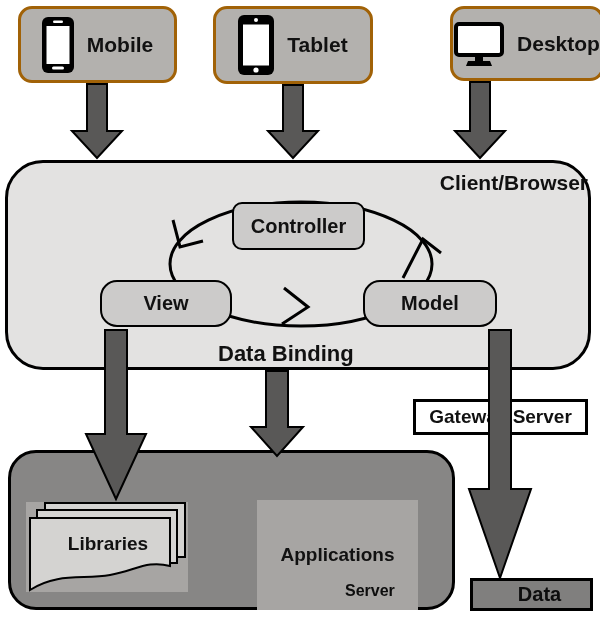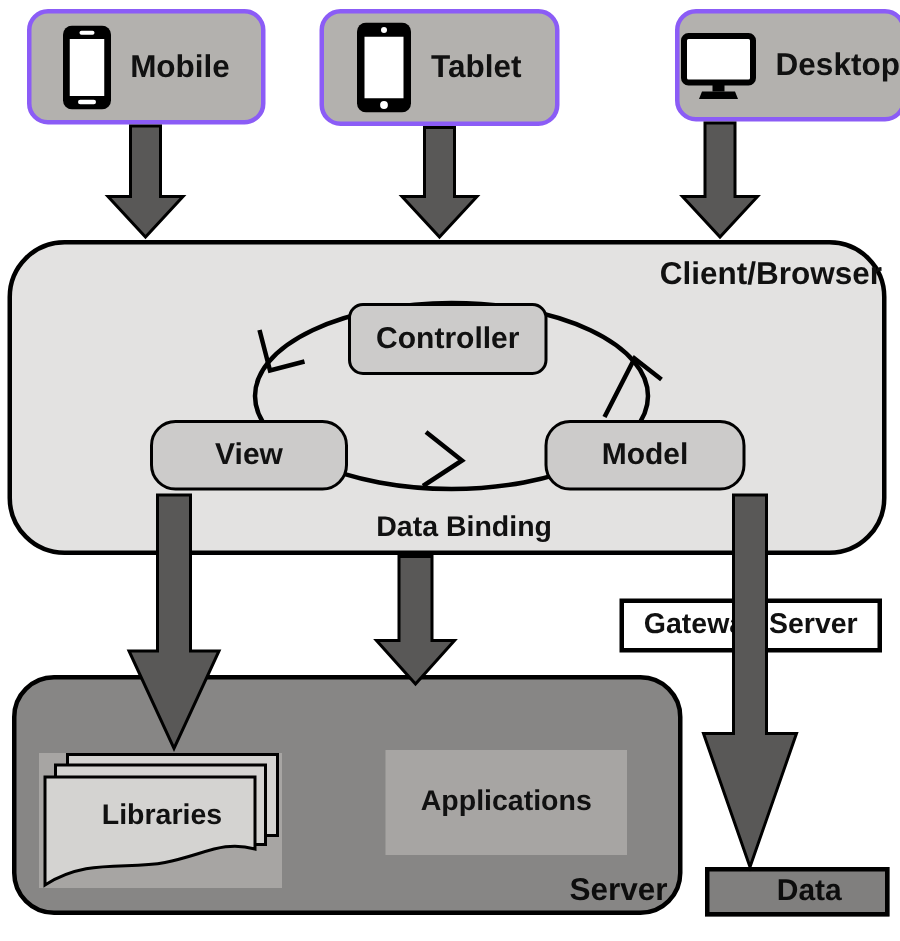--- a/index.html
+++ b/index.html
@@ -9,55 +9,55 @@
   }
   .abs{position:absolute;box-sizing:border-box;}
   svg.overlay{position:absolute;left:0;top:0;pointer-events:none;}
 
   
   .z1{z-index:1}.z2{z-index:2}.z3{z-index:3}.z4{z-index:4}.z5{z-index:5}
 
   
   .device{
     background:var(--device-fill,#b3b1ae);
-    border:3px solid #8b5cf6;border-radius:14px;
+    border:3px solid #a16207;border-radius:14px;
     display:flex;align-items:center;justify-content:center;gap:13px;
     font-size:21px;
   }
 
   
   .client{
     background:var(--client-fill,#e3e2e1);
     border:3px solid #000;border-radius:38px;
   }
   .client-label{font-size:21px;text-align:right;}
 
   
   .node{
     background:var(--node-fill,#cccbca);
     border:2.5px solid #000;border-radius:10px;
     display:flex;align-items:center;justify-content:center;
     font-size:20px;
   }
-  .caption{font-size:19px;text-align:right;}
+  .caption{font-size:22px;text-align:left;}
 
   
   .gateway{
     background:var(--gateway-fill,#ffffff);
     border:3.5px solid #000;
     display:flex;align-items:center;justify-content:center;
     font-size:19px;
   }
 
   
   .server{
     background:var(--server-fill,#878685);
     border:3.5px solid #000;border-radius:28px;
   }
-  .server-label{font-size:21px;text-align:right;color:#0d0d0d;}
+  .server-label{font-size:16px;text-align:left;color:#0d0d0d;}
   .panel{
     background:var(--panel-fill,#a7a5a3);
     display:flex;align-items:center;justify-content:center;
     font-size:19px;
   }
   .lib-label{font-size:19px;text-align:center;}
 
   
   .databox{
     background:var(--data-fill,#807f7e);
@@ -134,21 +134,21 @@
   <div class="abs z3 caption" style="left:218px;top:341px;width:150px;">Data Binding</div>
 
   <div class="abs z3 gateway" style="left:413px;top:399px;width:175px;height:36px;">
     <span>Gateway Server</span>
   </div>
 
   <div class="abs z1 server" style="left:8px;top:450px;width:447px;height:160px;"></div>
 
   <div class="abs z3" style="left:26px;top:502px;width:162px;height:90px;background:var(--panel-fill,#a7a5a3);"></div>
 
-  <div class="abs z3 panel" style="left:257px;top:500px;width:161px;height:70px;">
+  <div class="abs z3 panel" style="left:257px;top:500px;width:161px;height:110px;">
     <span>Applications</span>
   </div>
 
   <div class="abs z3 server-label" style="left:345px;top:582px;width:100px;">Server</div>
 
   <div class="abs z3 databox" style="left:470px;top:578px;width:123px;height:33px;">
     <span>Data</span>
   </div>
 
   <svg class="overlay z4" width="600" height="627" viewBox="0 0 600 627">

